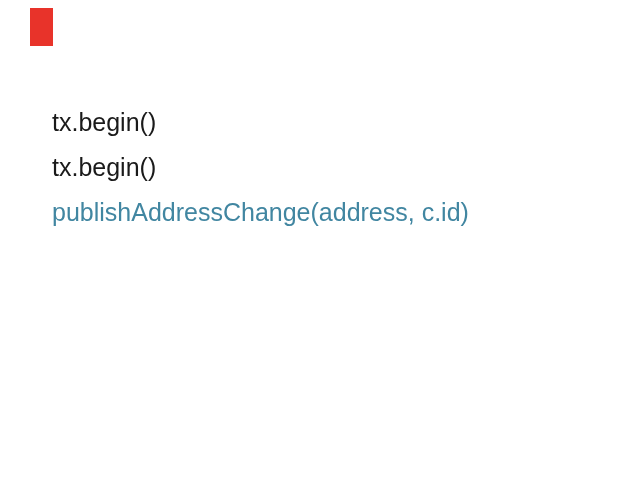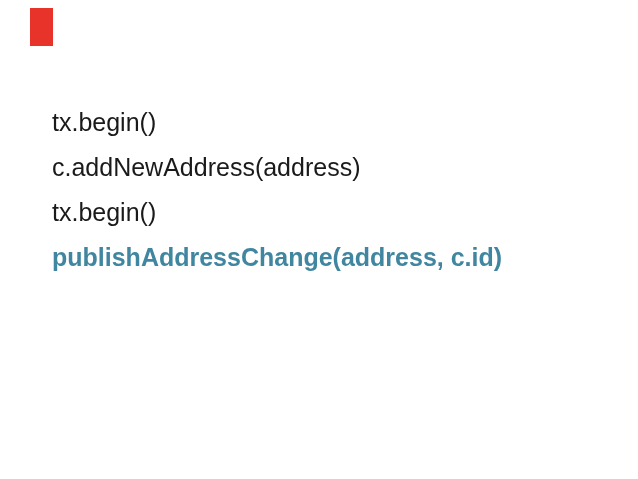--- a/index.html
+++ b/index.html
@@ -30,30 +30,28 @@
     width: 560px;
   }
   .code-line {
     font-size: 25px;
     line-height: 45px;
     color: var(--text-color, #1a1a1a);
     white-space: pre;
   }
   .code-line.highlight {
     color: var(--highlight-color, #4186a1);
-    font-weight: bold;
   }
 </style>
 </head>
 <body>
 
 <div class="slide">
 
   <div class="marker"></div>
 
   <div class="code-block">
     <div class="code-line">tx.begin()</div>
-    <div class="code-line">c.addNewAddress(address)</div>
     <div class="code-line">tx.begin()</div>
     <div class="code-line highlight">publishAddressChange(address, c.id)</div>
   </div>
 
 </div>
 
 </body></html>

